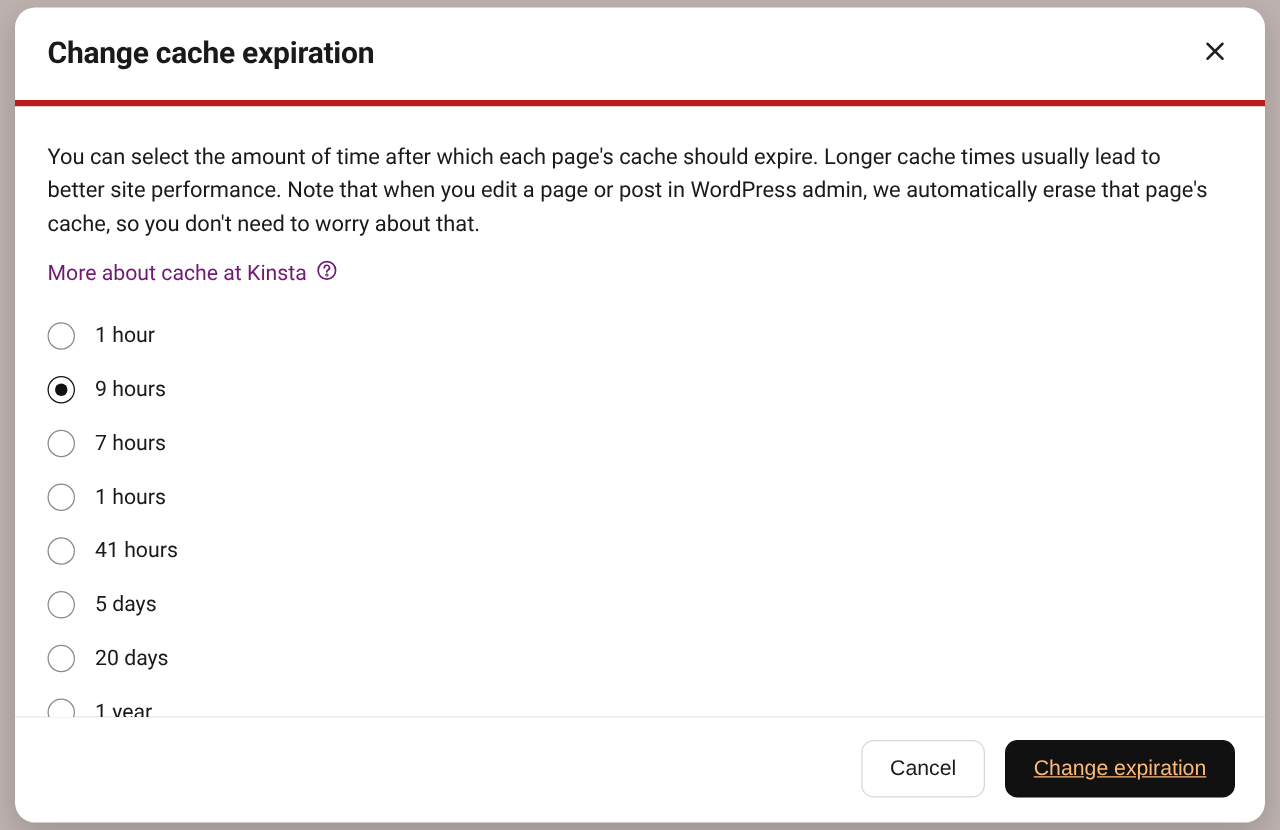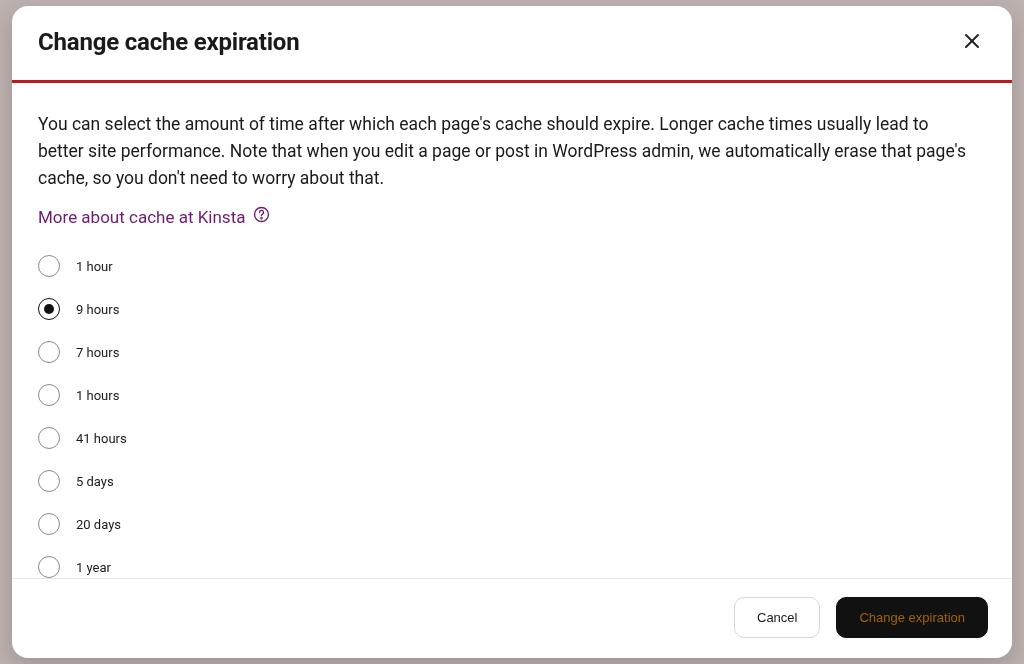--- a/index.html
+++ b/index.html
@@ -15,21 +15,21 @@
       top:6px; left:12px; right:12px; bottom:6px;
       background:#fff;
       border-radius:16px;
       box-shadow:0 8px 24px rgba(0,0,0,.18);
       display:flex; flex-direction:column;
       overflow:hidden;
     }
     .modal-header {
       display:flex; align-items:center; justify-content:space-between;
       padding:22px 26px 24px 26px;
-      border-bottom:3px solid #b91c1c;
+      border-bottom:5px solid #b91c1c;
     }
     .modal-title { font-size:24px; font-weight:700; color:#1a1a1a; letter-spacing:-.2px; }
     .x-btn {
       width:28px;height:28px;display:flex;align-items:center;justify-content:center;
       border:none;background:none;cursor:pointer;color:#222;
     }
     .x-btn svg{width:16px;height:16px;}
     .modal-body { padding:28px 34px 18px 26px; flex:1; overflow:auto; }
     .desc { font-size:17.5px; line-height:1.55; color:#1a1a1a; }
     .kinsta-link { margin-top:14px; font-size:17px; color:#701a75; display:flex; align-items:center; gap:8px; cursor:pointer; width:max-content; }
@@ -37,31 +37,31 @@
     .options { margin-top:28px; display:flex; flex-direction:column; gap:21px; }
     .radio-item { display:flex; align-items:center; gap:16px; cursor:pointer; width:max-content;}
     .radio {
       width:22px;height:22px;border:1.5px solid #8a8a8a;border-radius:50%;
       display:flex;align-items:center;justify-content:center;flex:0 0 22px;
       background:#fff;
     }
     .radio.checked{border-color:#111;}
     .radio .dot{width:10px;height:10px;background:#111;border-radius:50%;display:none;}
     .radio.checked .dot{display:block;}
-    .radio-label{font-size:13px;color:#1a1a1a;text-align:right;}
+    .radio-label{font-size:17px;color:#1a1a1a;text-align:right;}
     .modal-footer{
       border-top:1px solid #e7e7e7;
       padding:18px 24px 20px 24px;
       display:flex;justify-content:flex-end;gap:16px;
     }
     .btn{
-      font-size:13px;font-weight:500;padding:12px 22px;border-radius:10px;cursor:pointer;
+      font-size:17px;font-weight:500;padding:12px 22px;border-radius:10px;cursor:pointer;
     }
     .btn-secondary{background:#fff;border:1.5px solid #d7d7d7;color:#1a1a1a;}
-    .btn-primary{background:#111;border:1.5px solid #111;color:#a16207;}
+    .btn-primary{background:#111;border:1.5px solid #111;color:#fdba74;text-decoration:underline;}
   </style>
 </head>
 <body>
 
 <div class="modal">
 
   <div class="modal-header">
     <h1 class="modal-title">Change cache expiration</h1>
     <button class="x-btn">
       <span>

